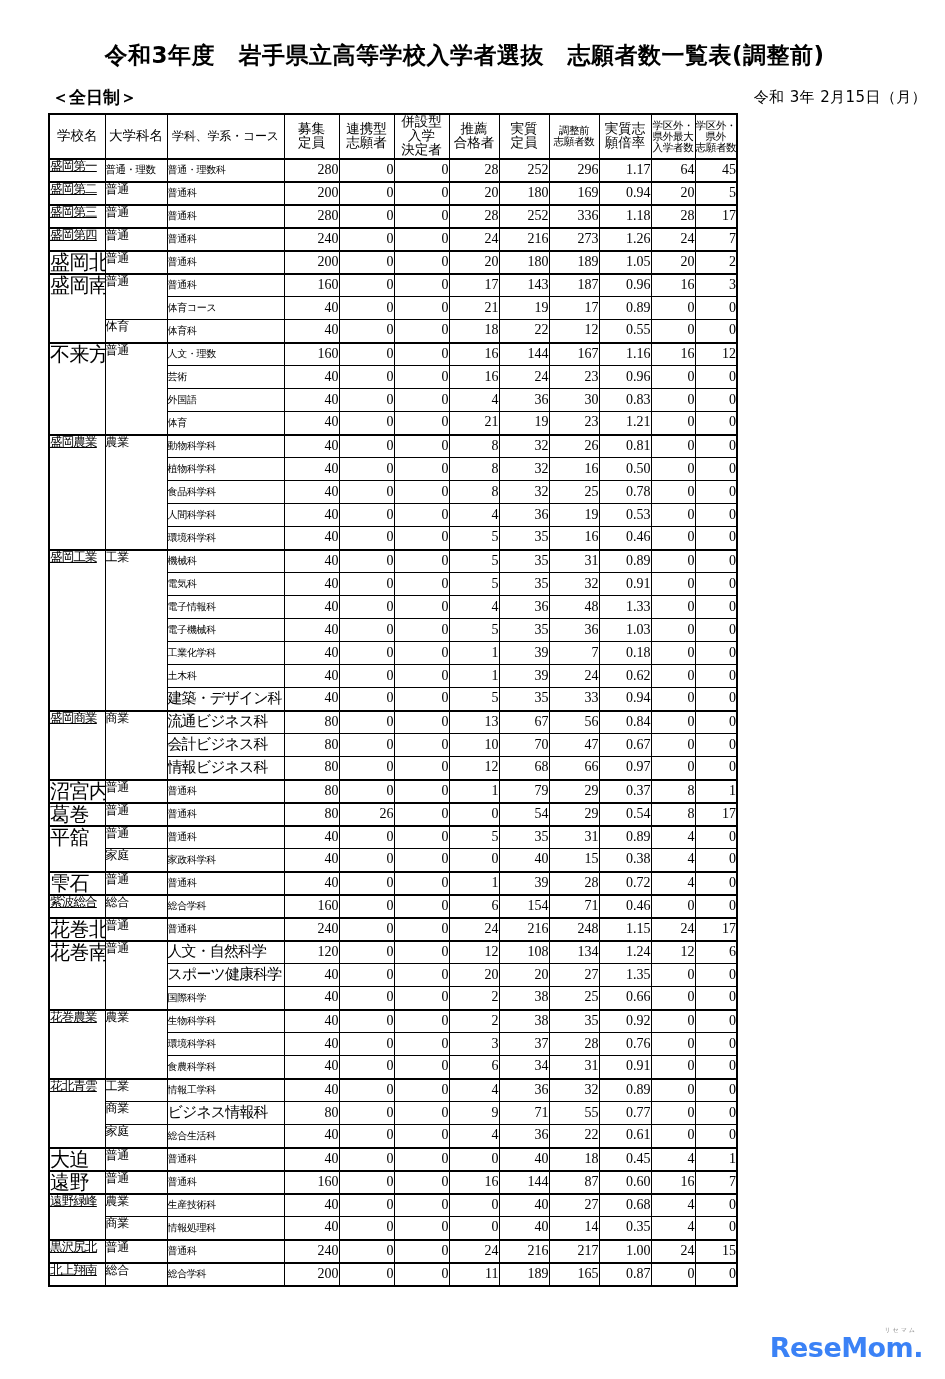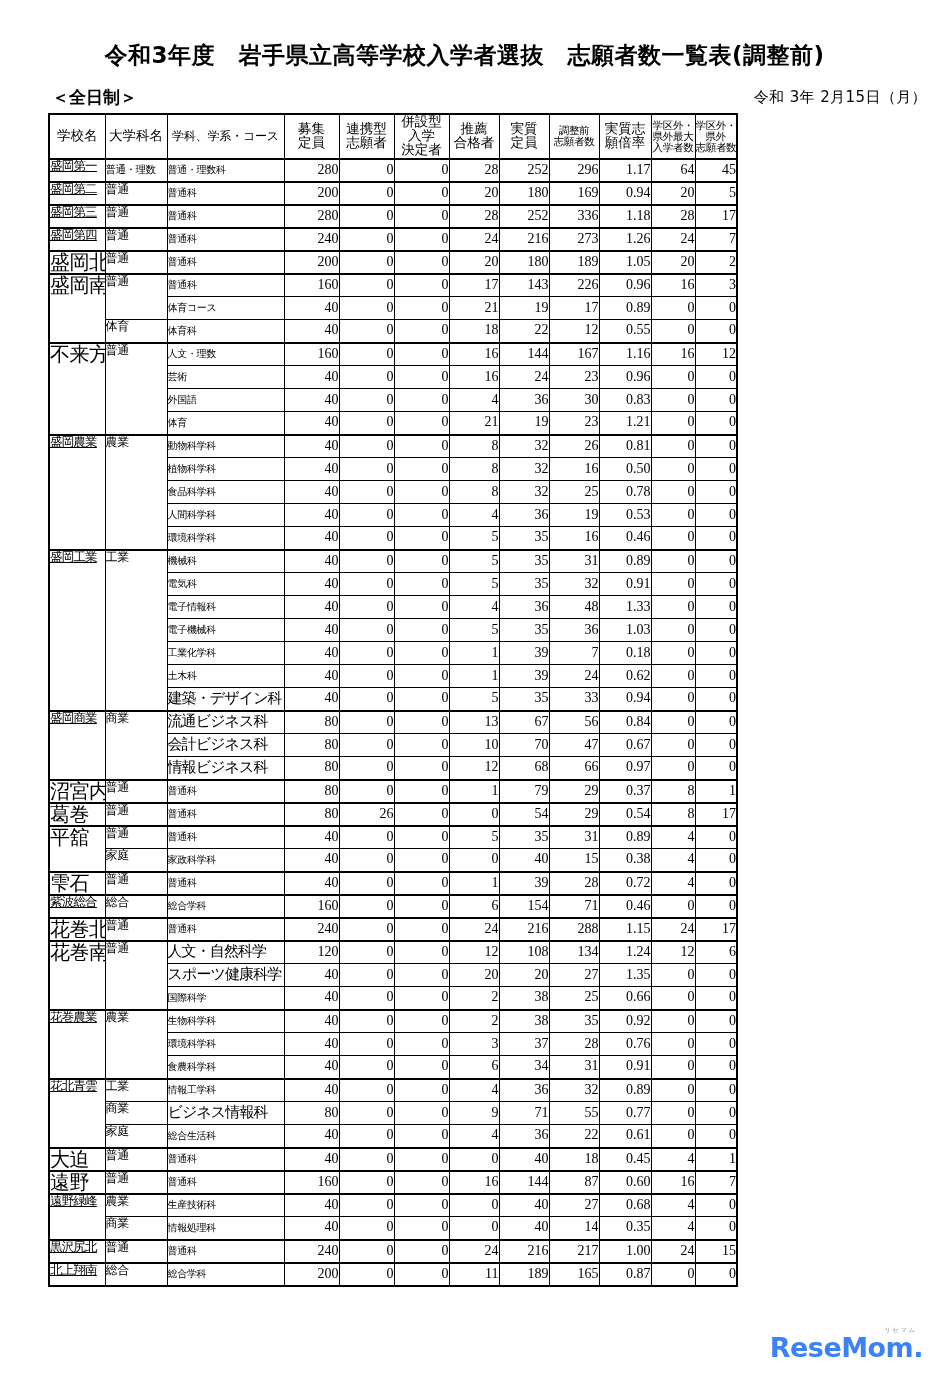--- a/index.html
+++ b/index.html
@@ -308,21 +308,21 @@
         </tr>
         <tr class="group-top">
           <td class="txt-school" rowspan="3">盛岡南</td>
           <td class="txt-dept" rowspan="2">普通</td>
           <td class="txt-course sep-right">普通科</td>
           <td class="num">160</td>
           <td class="num">0</td>
           <td class="num sep-right">0</td>
           <td class="num">17</td>
           <td class="num">143</td>
-          <td class="num">226</td>
+          <td class="num">187</td>
           <td class="num sep-right">0.96</td>
           <td class="num">16</td>
           <td class="num">3</td>
         </tr>
         <tr>
           <td class="txt-course sep-right">体育コース</td>
           <td class="num">40</td>
           <td class="num">0</td>
           <td class="num sep-right">0</td>
           <td class="num">21</td>
@@ -666,21 +666,21 @@
         </tr>
         <tr class="group-top">
           <td class="txt-school" rowspan="1">花巻北</td>
           <td class="txt-dept" rowspan="1">普通</td>
           <td class="txt-course sep-right">普通科</td>
           <td class="num">240</td>
           <td class="num">0</td>
           <td class="num sep-right">0</td>
           <td class="num">24</td>
           <td class="num">216</td>
-          <td class="num">288</td>
+          <td class="num">248</td>
           <td class="num sep-right">1.15</td>
           <td class="num">24</td>
           <td class="num">17</td>
         </tr>
         <tr class="group-top">
           <td class="txt-school" rowspan="3">花巻南</td>
           <td class="txt-dept" rowspan="3">普通</td>
           <td class="txt-course sep-right sm">人文・自然科学</td>
           <td class="num">120</td>
           <td class="num">0</td>

